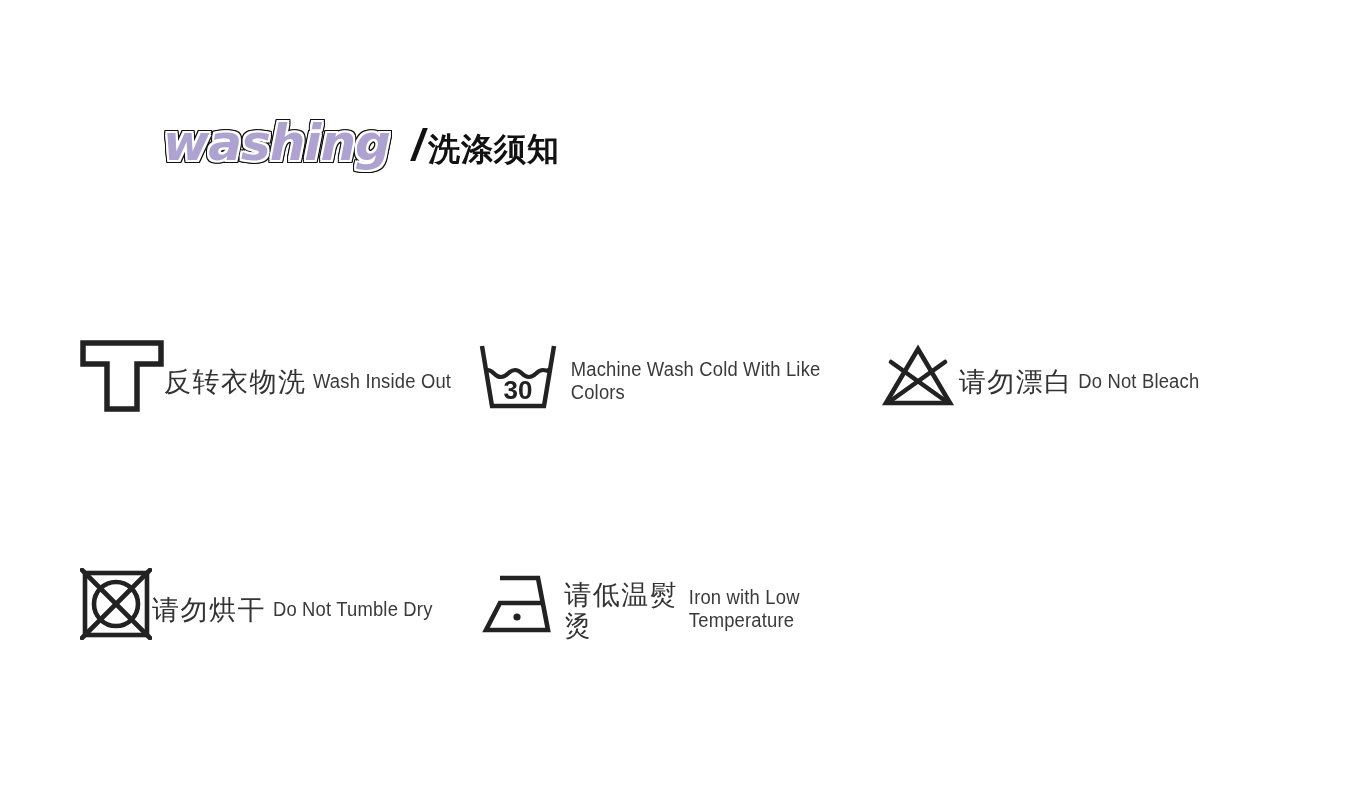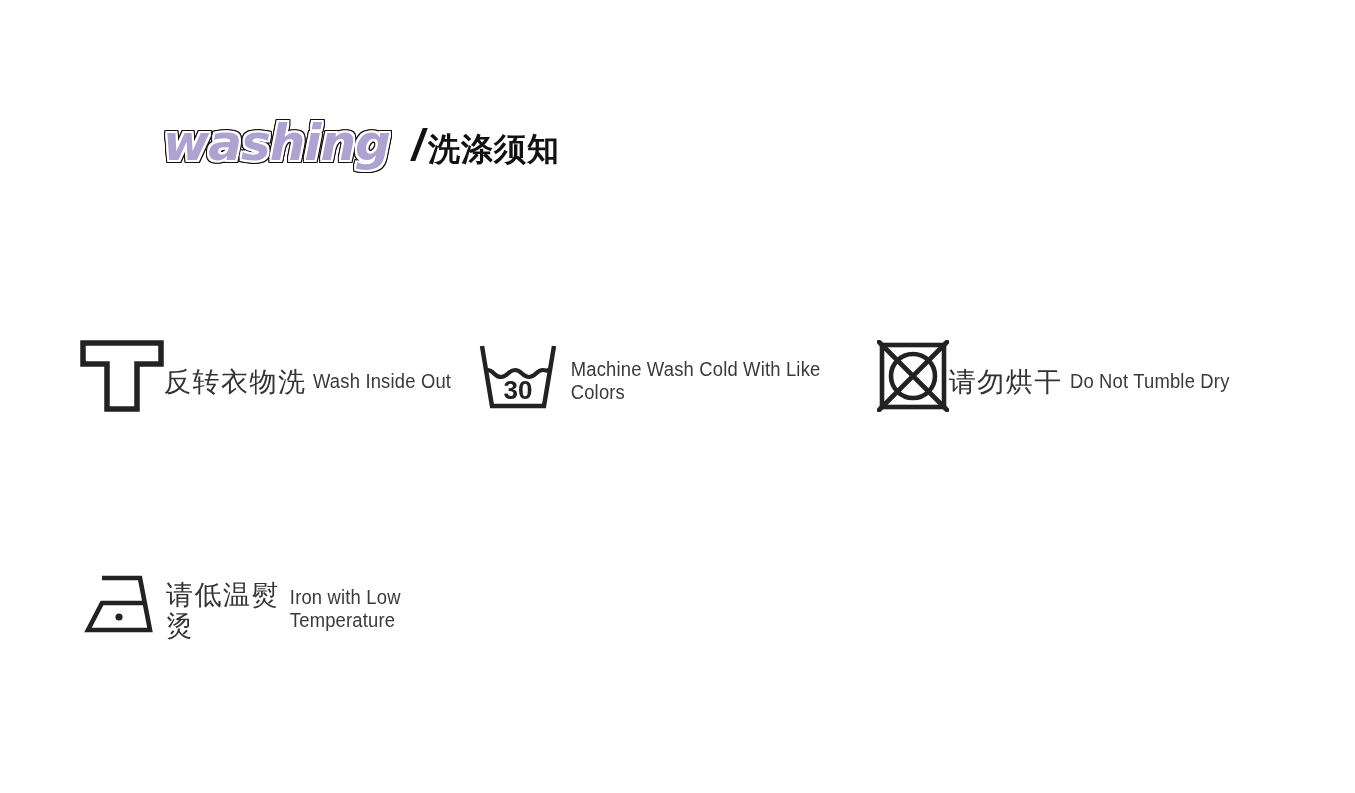--- a/index.html
+++ b/index.html
@@ -138,20 +138,31 @@
     <div class="icon-box">
       <svg width="80" height="68" viewBox="0 0 80 68" fill="none" stroke="#222222" stroke-width="4.5" stroke-linejoin="miter" stroke-linecap="butt">
         <path d="M4 4 L14 64 H66 L76 4"></path>
         <path d="M9.4 28 C16 28 16 35 23 35 C30 35 30 28 37 28 C44 28 44 35 51 35 C58 35 58 28 65 28 C68.5 28 69.5 29.8 70.6 28" stroke-width="4.2" stroke-linecap="round" stroke-linejoin="round"></path>
         <text x="40" y="57" text-anchor="middle" font-family="'Liberation Sans', sans-serif" font-size="26" font-weight="bold" fill="#222222" stroke="none">30</text>
       </svg>
     </div>
     <div class="label-en">Machine Wash Cold With Like Colors</div>
   </div>
 
+  <div class="cell">
+    <div class="icon-box">
+      <svg width="82" height="64" viewBox="0 0 82 64" fill="none" stroke="#222222" stroke-width="4.6" stroke-linecap="round" stroke-linejoin="miter">
+        <path d="M41 5 L73 59 H9 Z" stroke-linecap="butt"></path>
+        <line x1="14" y1="18" x2="70" y2="58"></line>
+        <line x1="68" y1="18" x2="12" y2="58"></line>
+      </svg>
+    </div>
+    <div class="label-cn">请勿漂白</div>
+    <div class="label-en">Do Not Bleach</div>
+  </div>
 
   <div class="cell">
     <div class="icon-box">
       <svg width="72" height="72" viewBox="0 0 72 72" fill="none" stroke="#222222" stroke-width="4.6" stroke-linejoin="miter">
         <rect x="5" y="5" width="62" height="62"></rect>
         <circle cx="36" cy="36" r="22"></circle>
         <line x1="2" y1="2" x2="70" y2="70" stroke-linecap="round"></line>
         <line x1="70" y1="2" x2="2" y2="70" stroke-linecap="round"></line>
       </svg>
     </div>

